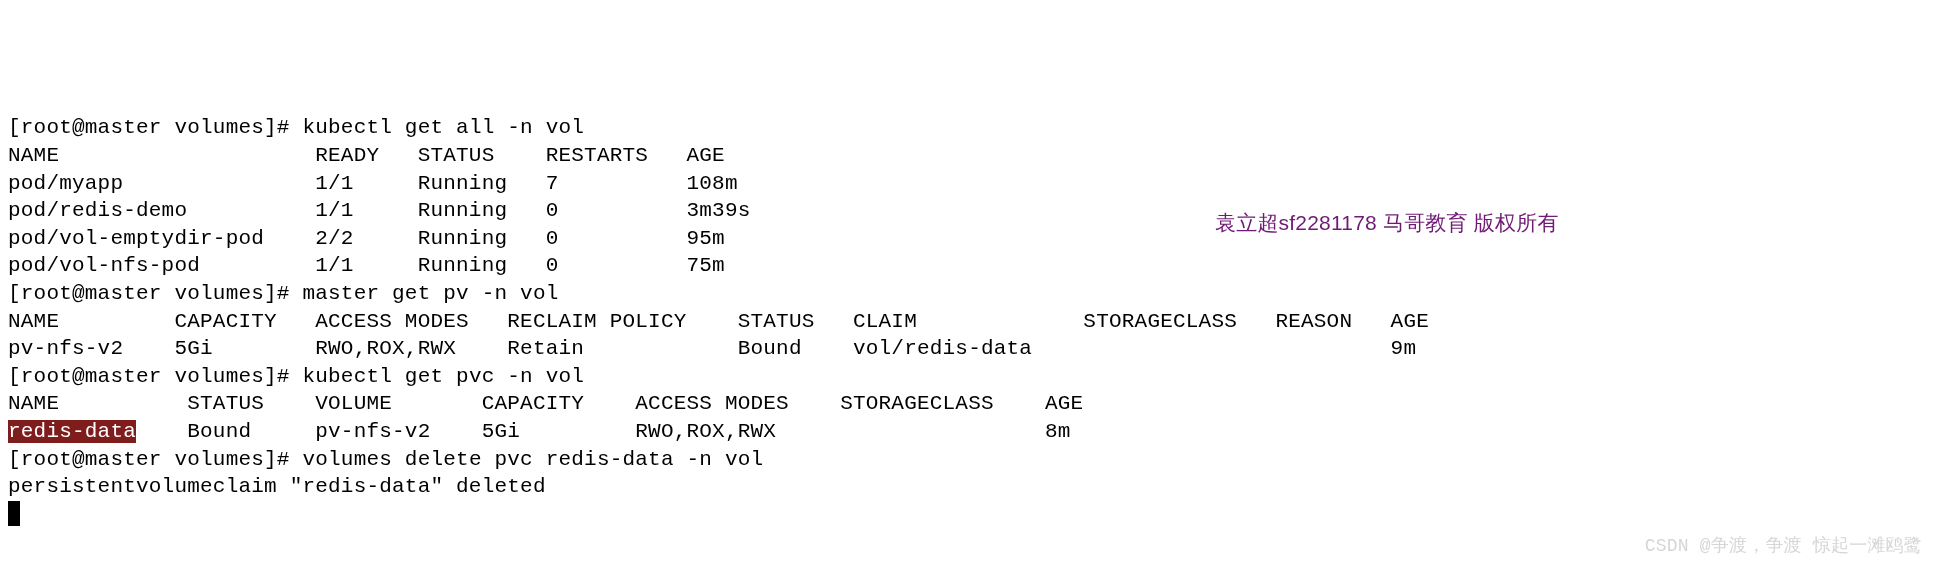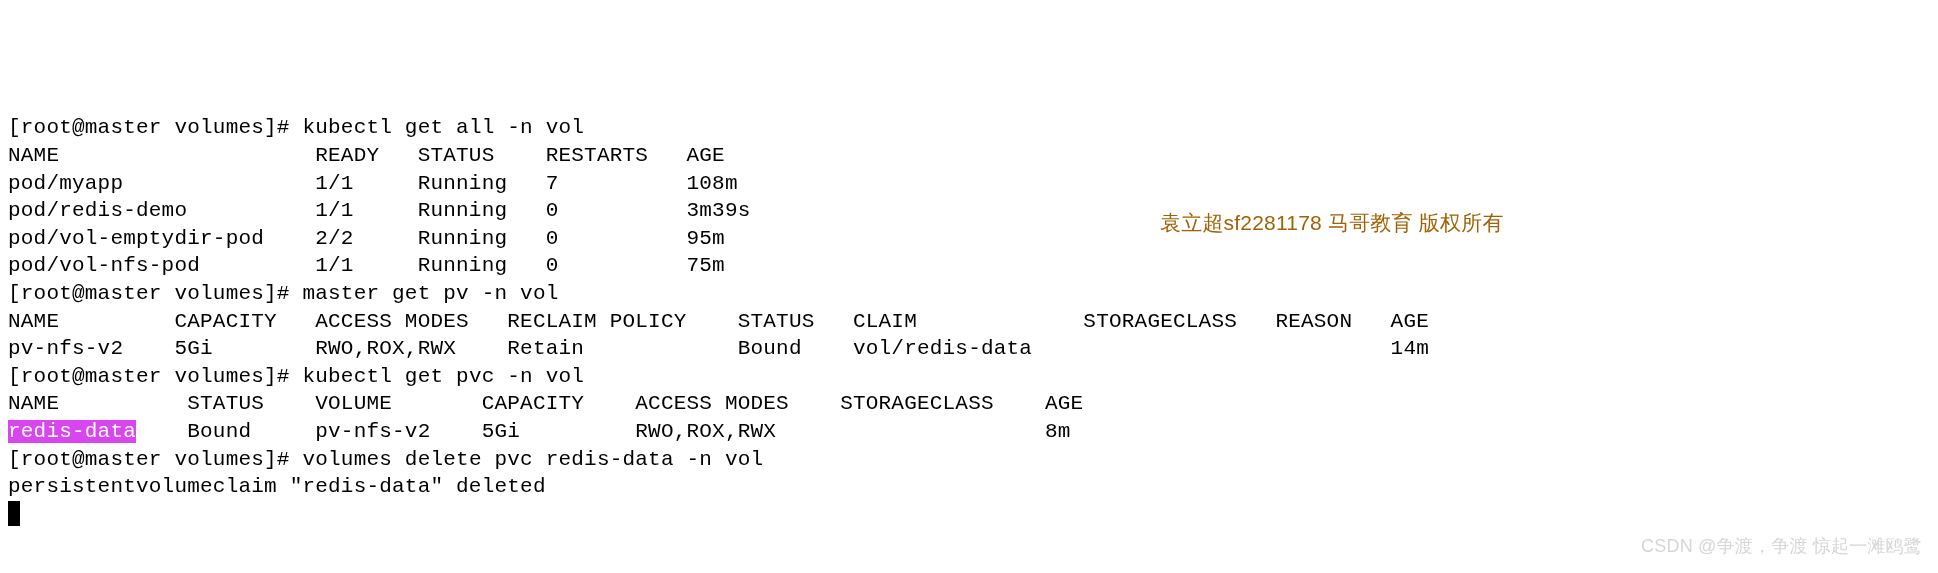--- a/index.html
+++ b/index.html
@@ -15,65 +15,65 @@
       width: 1938px;
       height: 573px;
       box-sizing: border-box;
       overflow: hidden;
       letter-spacing: 0.2px;
     }
     .terminal {
       white-space: pre;
     }
     .hl {
-      background: #d946ef;
+      background: #7f1d1d;
       color: #fff;
     }
     .cursor {
       display: inline-block;
       width: 12px;
       height: 25px;
       background: #000;
       vertical-align: top;
     }
     .watermark1 {
       position: absolute;
-      left: 1160px;
+      left: 1215px;
       top: 209px;
-      color: #a16207;
+      color: #701a75;
       font-family: "Microsoft YaHei", Arial, sans-serif;
       font-size: 21px;
       white-space: nowrap;
       pointer-events: none;
     }
     .watermark2 {
       position: absolute;
       right: 16px;
       bottom: 12px;
       color: #d6d6d6;
-      font-family: Liberation Sans, sans-serif;
+      font-family: Liberation Mono, monospace;
       font-size: 18px;
       white-space: nowrap;
       pointer-events: none;
     }
   </style>
 </head>
 <body>
 
 
 
 <div class="terminal"><span>[root@master volumes]# </span><span>kubectl get all -n vol</span>
 <span>NAME                    READY   STATUS    RESTARTS   AGE</span>
 <span>pod/myapp               1/1     Running   7          108m</span>
 <span>pod/redis-demo          1/1     Running   0          3m39s</span>
 <span>pod/vol-emptydir-pod    2/2     Running   0          95m</span>
 <span>pod/vol-nfs-pod         1/1     Running   0          75m</span>
 <span>[root@master volumes]# </span><span>master get pv -n vol</span>
 <span>NAME         CAPACITY   ACCESS MODES   RECLAIM POLICY    STATUS   CLAIM             STORAGECLASS   REASON   AGE</span>
-<span>pv-nfs-v2    5Gi        RWO,ROX,RWX    Retain            Bound    vol/redis-data                            14m</span>
+<span>pv-nfs-v2    5Gi        RWO,ROX,RWX    Retain            Bound    vol/redis-data                            9m</span>
 <span>[root@master volumes]# </span><span>kubectl get pvc -n vol</span>
 <span>NAME          STATUS    VOLUME       CAPACITY    ACCESS MODES    STORAGECLASS    AGE</span>
 <span class="hl">redis-data</span><span>    Bound     pv-nfs-v2    5Gi         RWO,ROX,RWX                     8m</span>
 <span>[root@master volumes]# </span><span>volumes delete pvc redis-data -n vol</span>
 <span>persistentvolumeclaim "redis-data" deleted</span>
 <span class="cursor"></span></div>
 
 <div class="watermark1">袁立超sf2281178 马哥教育 版权所有</div>
 <div class="watermark2">CSDN @争渡，争渡 惊起一滩鸥鹭</div>
 

